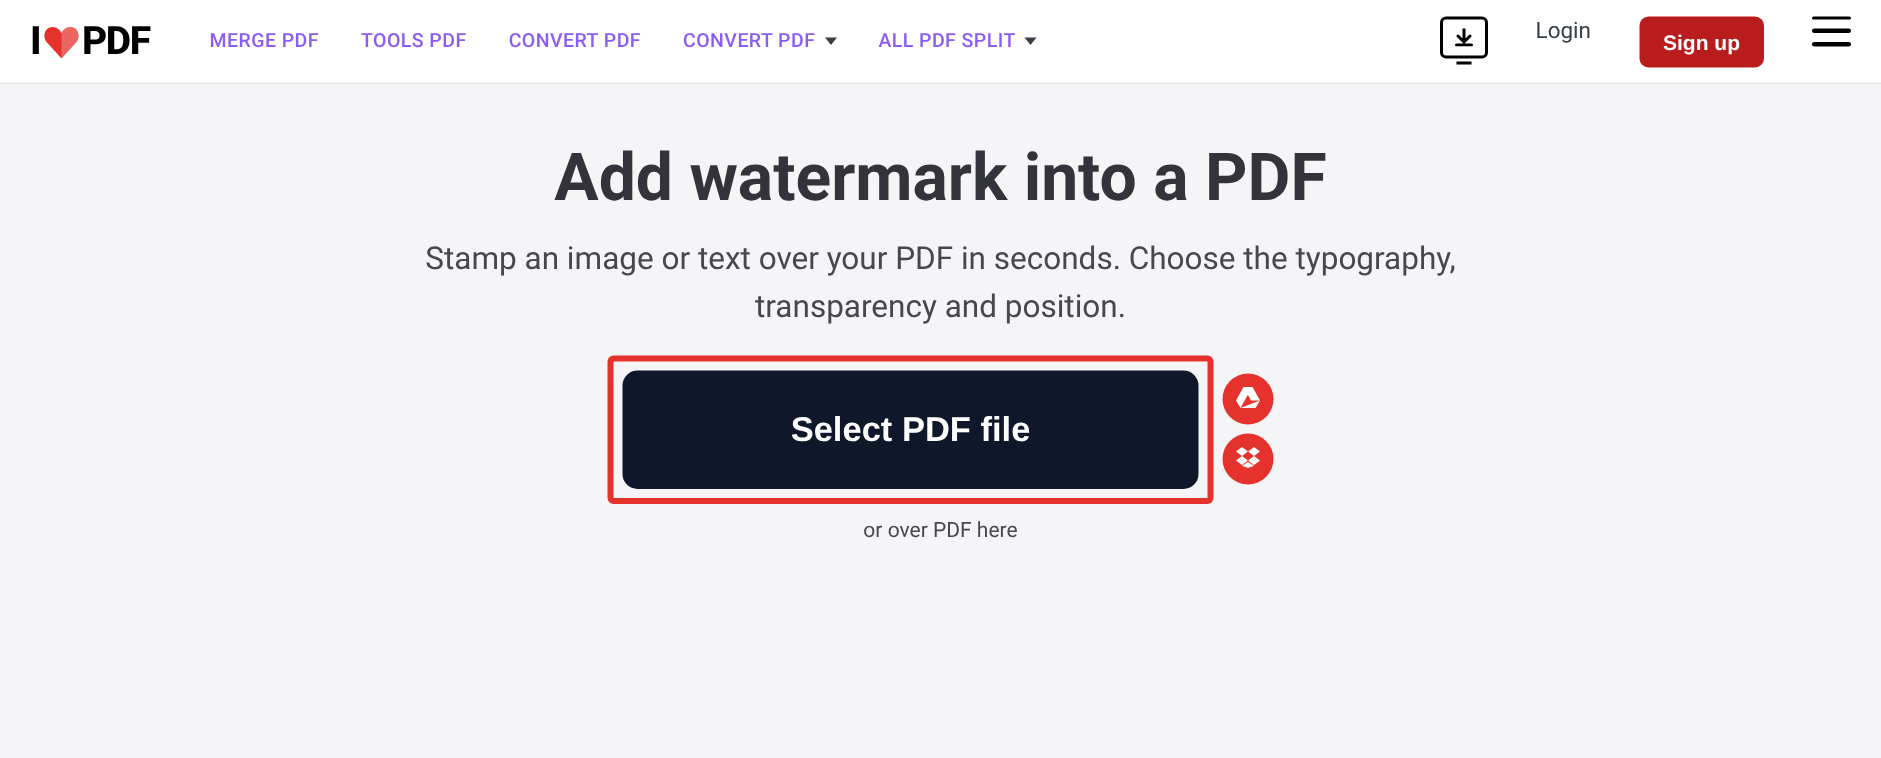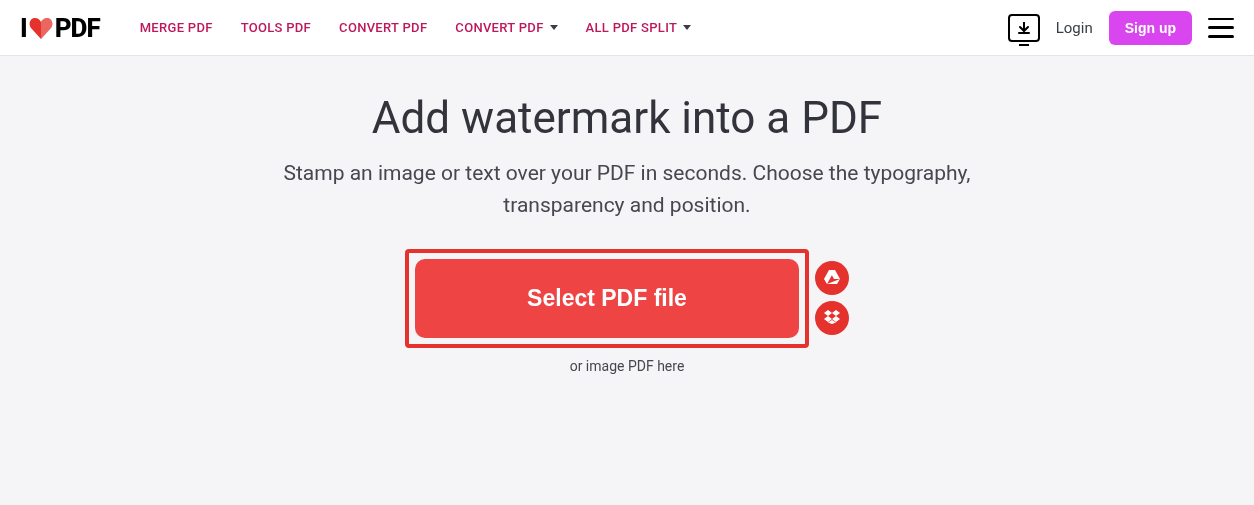--- a/index.html
+++ b/index.html
@@ -39,38 +39,38 @@
       top: 1px;
     }
     .nav {
       display: flex;
       gap: 28px;
       flex: 1;
     }
     .nav-item {
       font-size: 13px;
       font-weight: 500;
-      color: #be185d;
+      color: #8b5cf6;
       cursor: pointer;
       display: flex;
       align-items: center;
       gap: 6px;
       letter-spacing: 0.3px;
     }
     .dropdown-caret {
       width: 0;
       height: 0;
       border-left: 4px solid transparent;
       border-right: 4px solid transparent;
       border-top: 5px solid #383e45;
     }
     .header-right {
       display: flex;
-      align-items: center;
-      gap: 16px;
+      align-items: flex-start;
+      gap: 32px;
     }
     .desktop-icon {
       width: 32px;
       height: 28px;
       border: 2px solid #000;
       border-radius: 4px;
       display: flex;
       align-items: center;
       justify-content: center;
       position: relative;
@@ -83,21 +83,21 @@
       width: 10px;
       height: 2px;
       background: #000;
     }
     .login-link {
       font-size: 15px;
       color: #383e45;
       cursor: pointer;
     }
     .signup-btn {
-      background: #d946ef;
+      background: #b91c1c;
       color: #fff;
       font-size: 14px;
       font-weight: 600;
       padding: 9px 16px;
       border-radius: 6px;
       cursor: pointer;
       border: none;
     }
     .hamburger {
       width: 26px;
@@ -111,44 +111,44 @@
       height: 2.5px;
       background: #000;
       border-radius: 2px;
     }
     .main {
       padding-top: 36px;
       text-align: center;
     }
     .title {
       font-size: 44px;
-      font-weight: 400;
+      font-weight: 700;
       color: #33333b;
       margin-bottom: 14px;
     }
     .subtitle {
       font-size: 21px;
       color: #47474f;
       line-height: 1.5;
       max-width: 800px;
-      margin: 0 auto 28px;
+      margin: 0 auto 16px;
       font-weight: 400;
     }
     .upload-area {
       display: inline-flex;
       align-items: flex-start;
       position: relative;
     }
     .select-wrapper {
       border: 4px solid #e5322d;
       padding: 6px;
       border-radius: 4px;
     }
     .select-btn {
-      background: #ef4444;
+      background: #0f172a;
       color: #fff;
       font-size: 23px;
       font-weight: 600;
       padding: 26px 112px;
       border: none;
       border-radius: 10px;
       cursor: pointer;
     }
     .cloud-buttons {
       display: flex;
@@ -234,14 +234,14 @@
       </div>
       <div class="cloud-btn">
         <span>
           <svg width="16" height="14" viewBox="0 0 16 14">
             <path d="M4 0 L8 3 L4 6 L0 3 Z M12 0 L16 3 L12 6 L8 3 Z M4 6 L8 9 L4 12 L0 9 Z M12 6 L16 9 L12 12 L8 9 Z M4 12.5 L8 10 L12 12.5 L8 14 Z" fill="#fff"></path>
           </svg>
         </span>
       </div>
     </div>
   </div>
-  <div class="drop-hint">or image PDF here</div>
+  <div class="drop-hint">or over PDF here</div>
 </div>
 
 </body></html>

